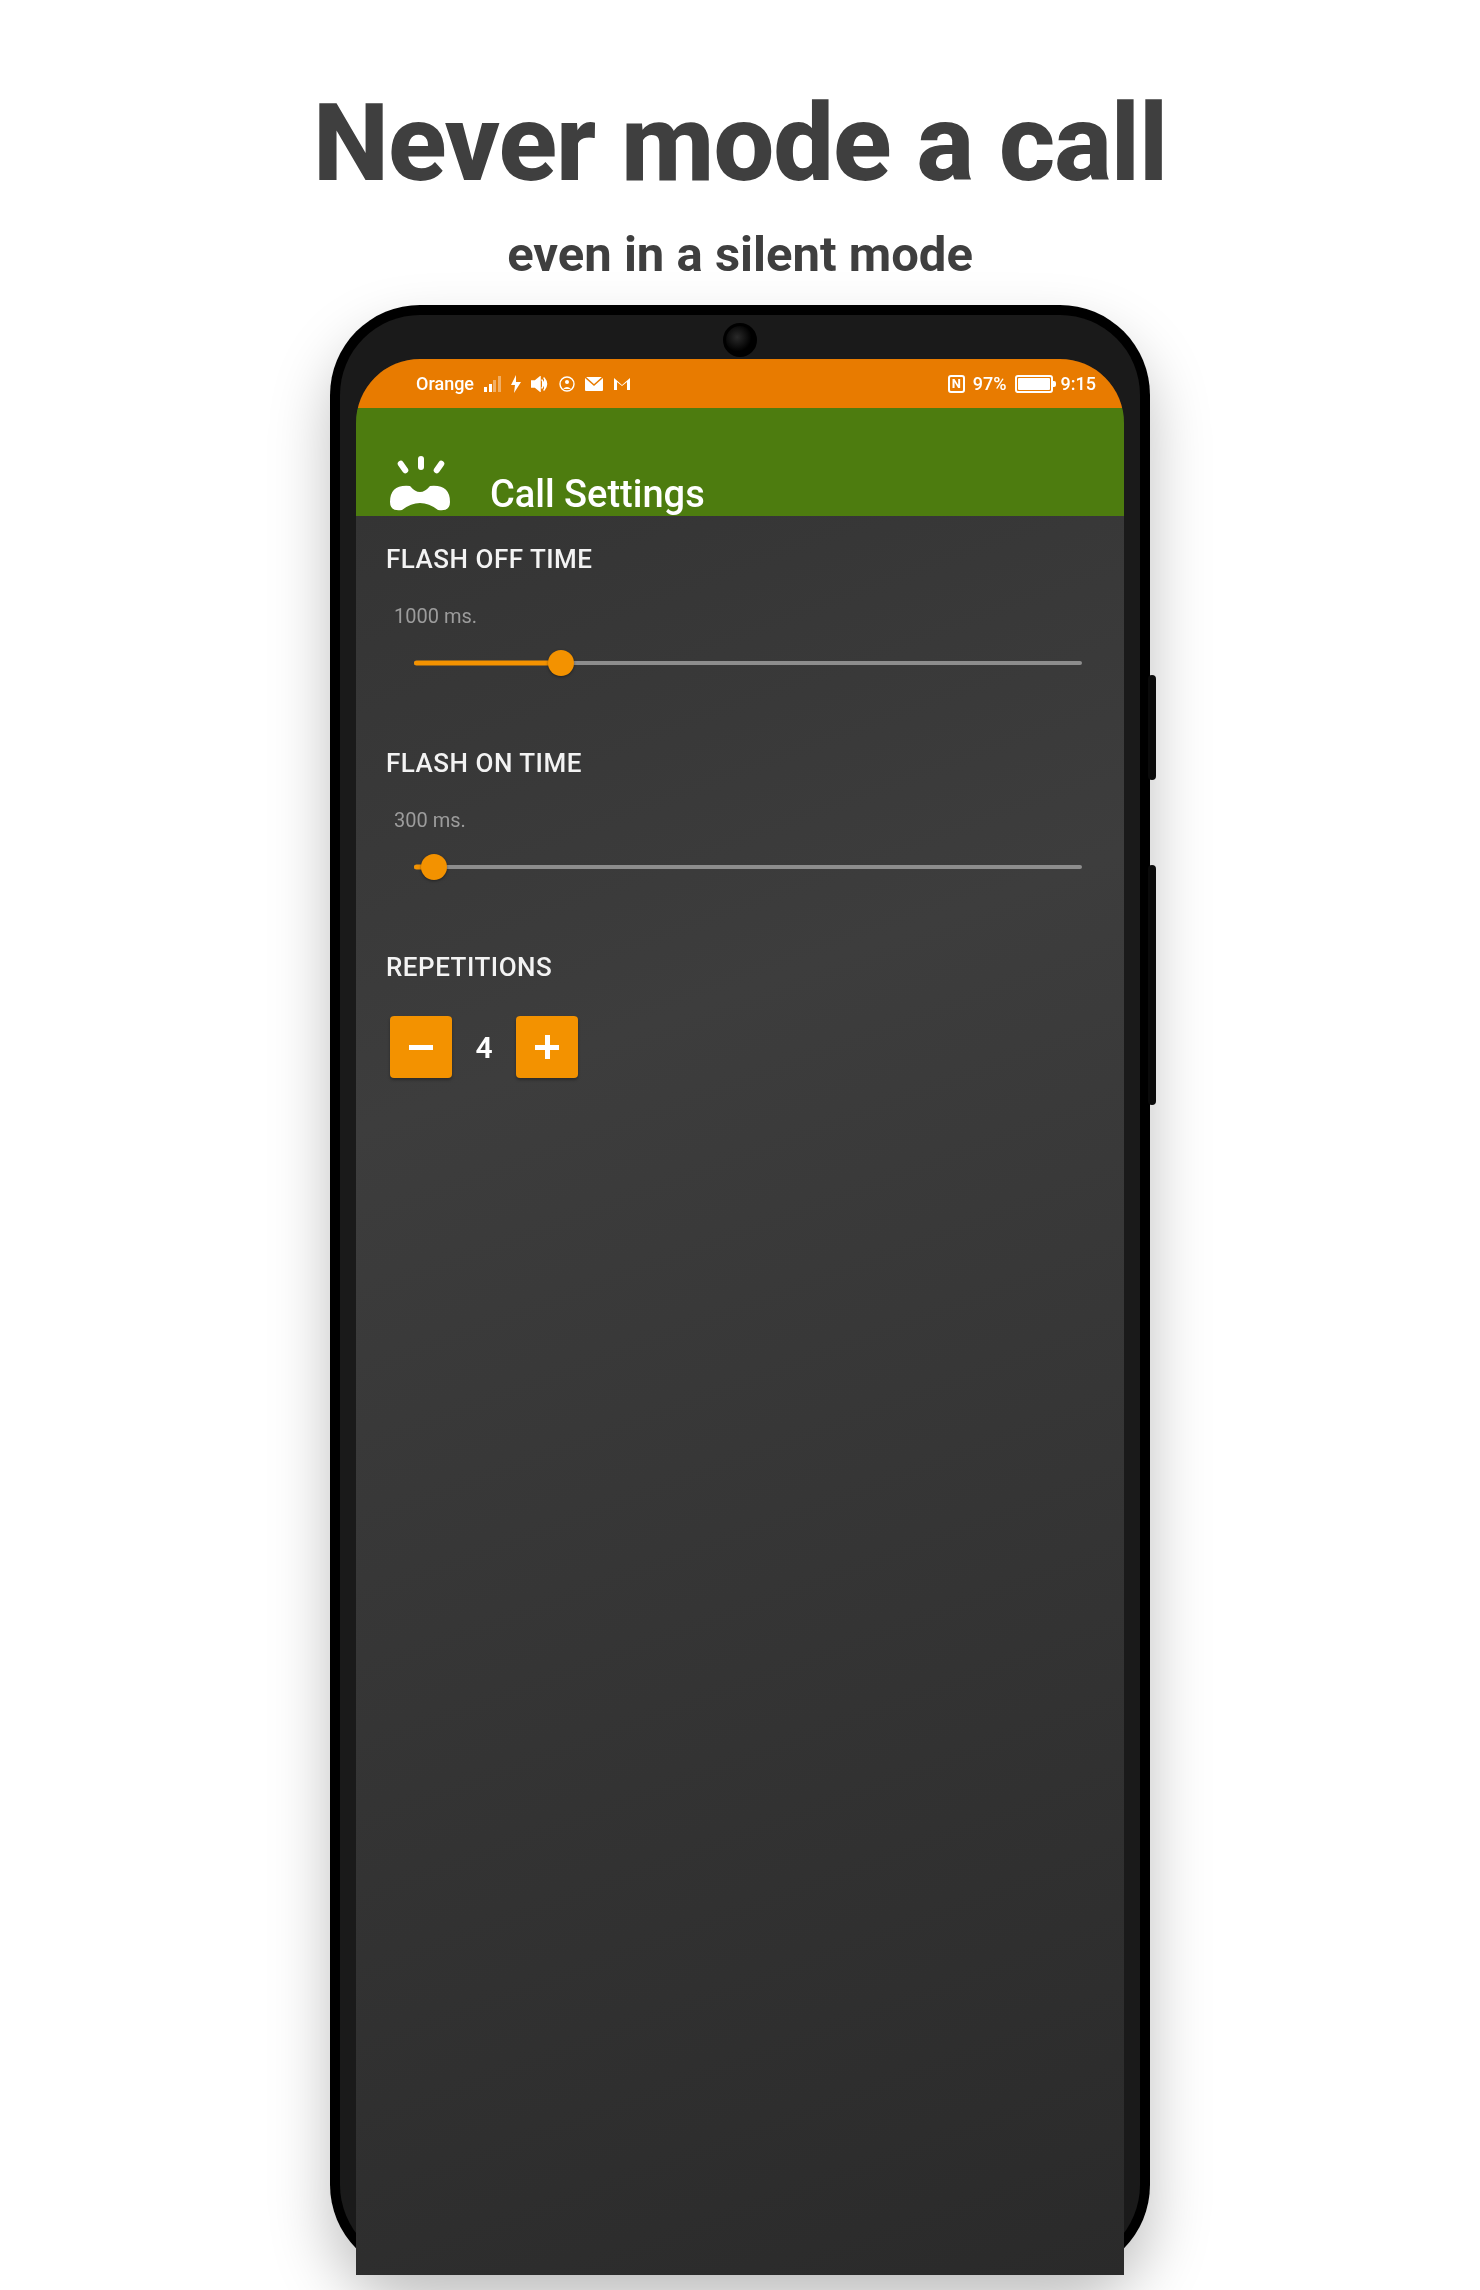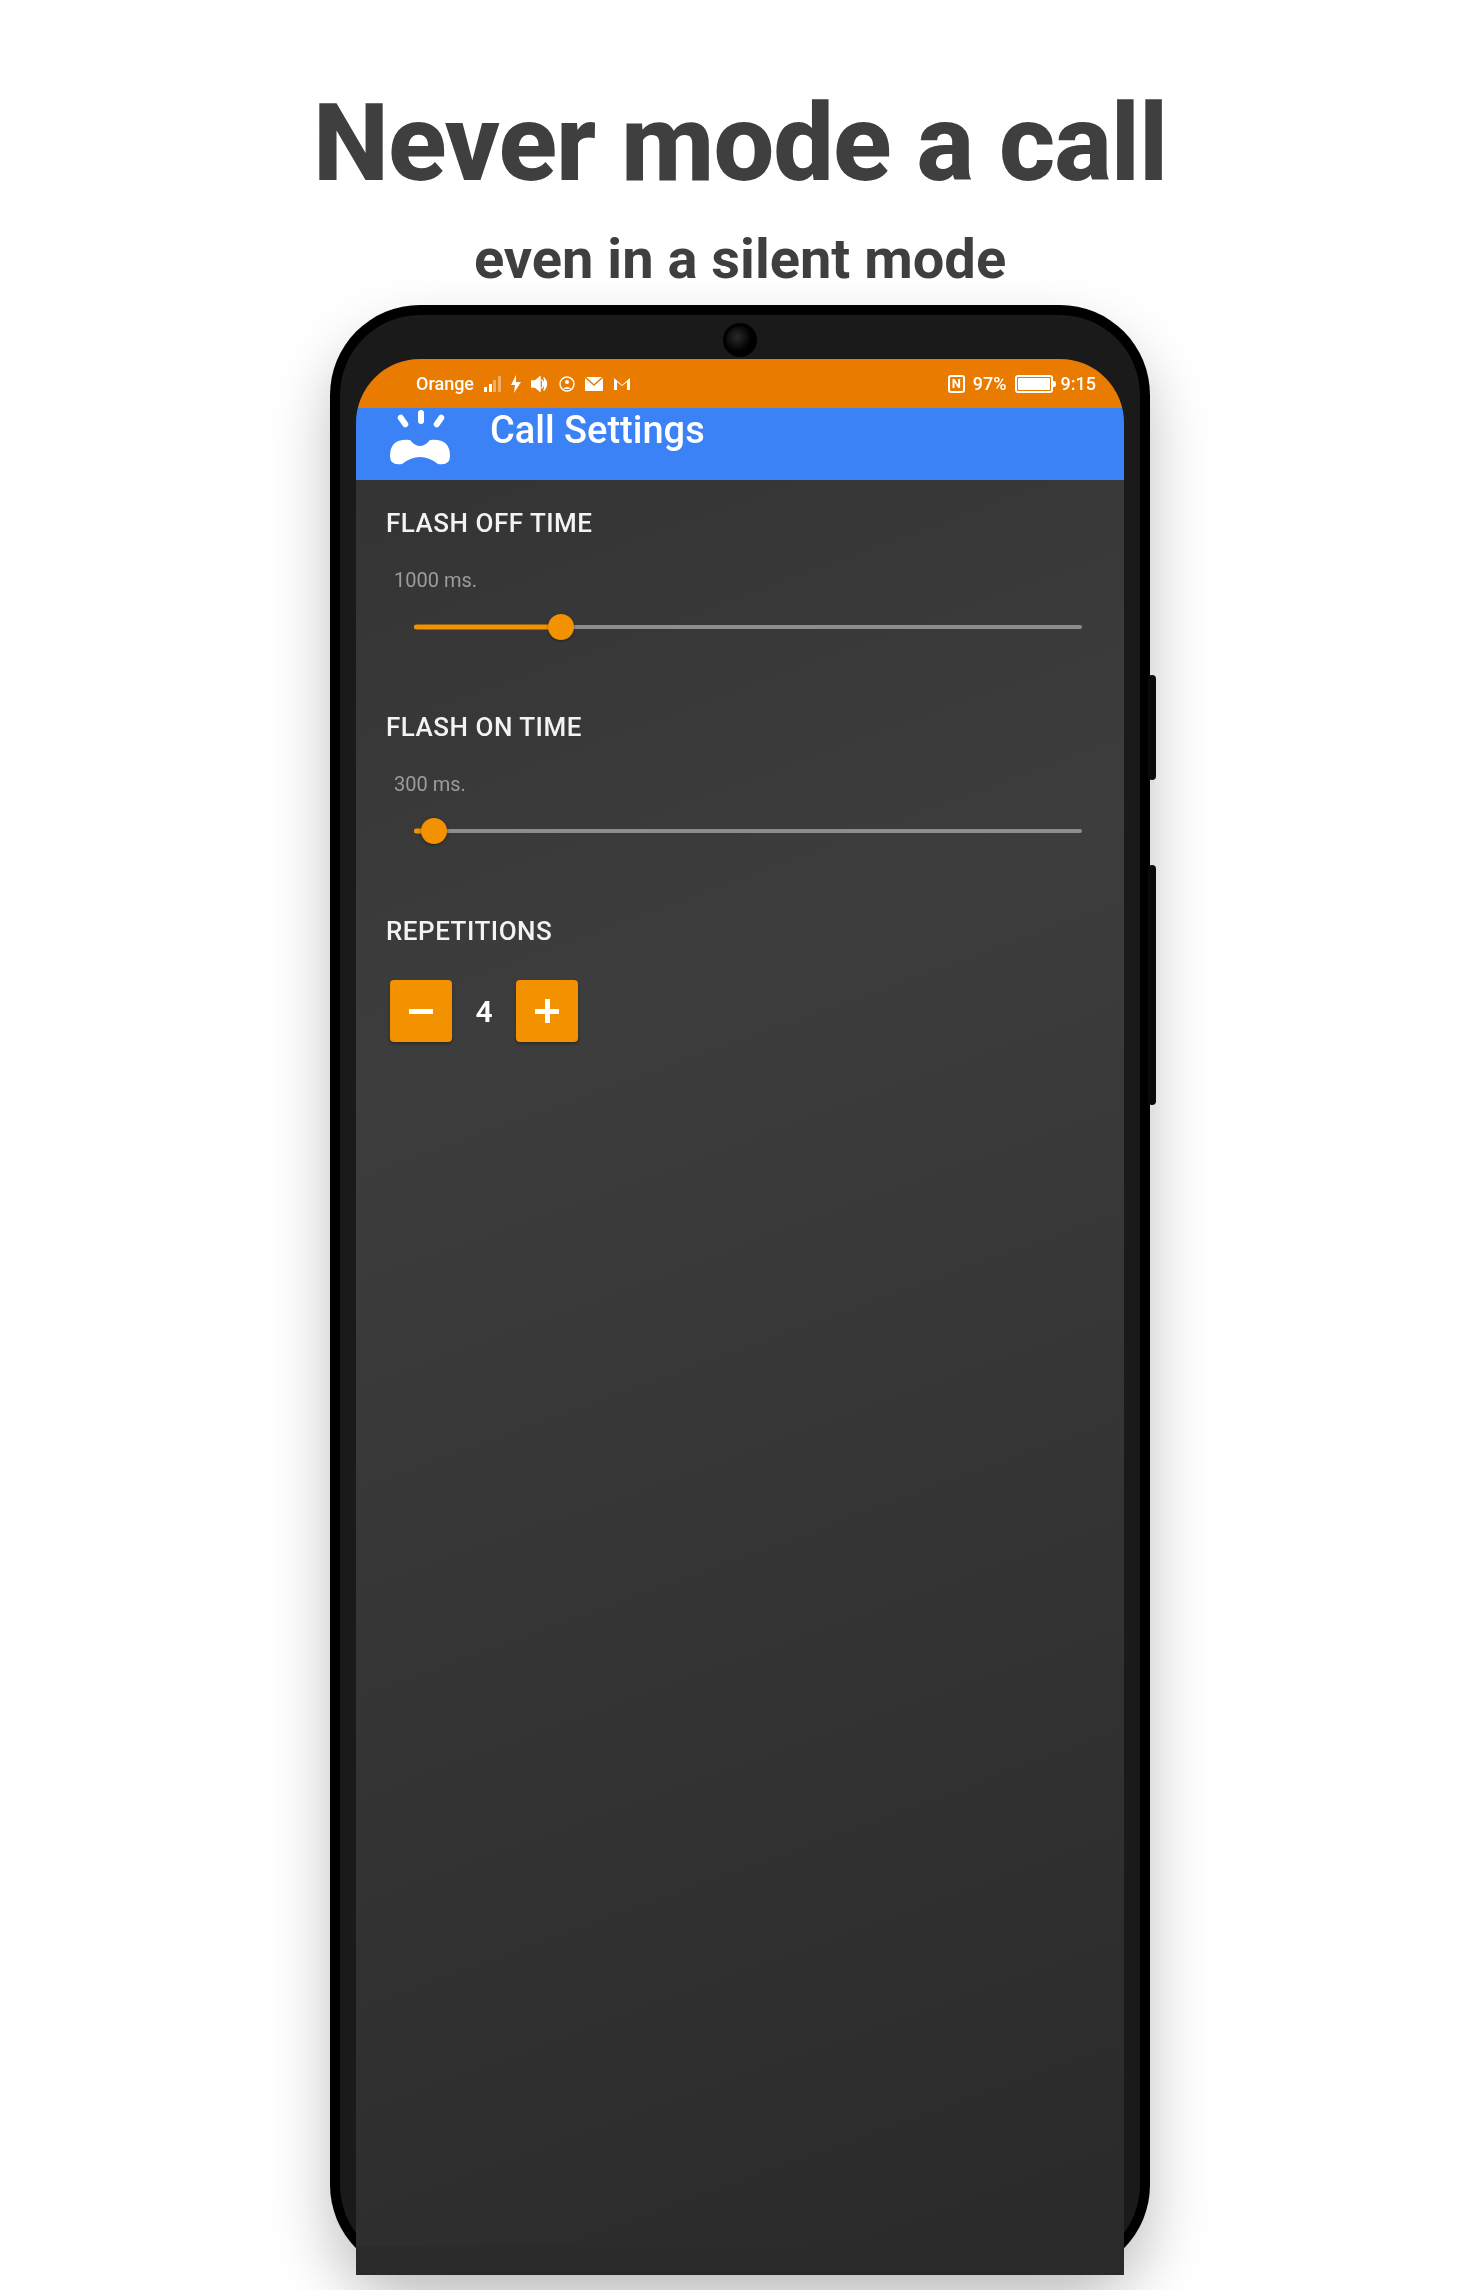--- a/index.html
+++ b/index.html
@@ -1,21 +1,21 @@
 <!DOCTYPE html>
 <html><head>
 <meta charset="utf-8">
 <style>
   * { margin: 0; padding: 0; box-sizing: border-box; }
   html, body { width: 1480px; height: 2290px; background: #ffffff; font-family: -apple-system, BlinkMacSystemFont, "Segoe UI", Roboto, Helvetica, Arial, sans-serif; }
   .page { width: 1480px; height: 2290px; position: relative; }
 
   .headline { text-align: center; padding-top: 80px; }
   .headline h1 { font-size: 108px; font-weight: 800; color: #3f3f3f; letter-spacing: -1px; }
-  .headline h2 { font-size: 56px; font-weight: 700; color: #3f3f3f; margin-top: 20px; }
+  .headline h2 { font-size: 49px; font-weight: 700; color: #3f3f3f; margin-top: 20px; }
 
   
   .phone-wrap { position: absolute; left: 50%; transform: translateX(-50%); top: 305px; width: 820px; height: 1970px; }
   .phone-shadow { position: absolute; inset: 0; border-radius: 90px; box-shadow: 0 30px 60px rgba(0,0,0,0.25); }
   .phone-outer { position: absolute; inset: 0; background: #000; border-radius: 90px; }
   .phone-inner-bezel { position: absolute; inset: 10px; background: #1a1a1a; border-radius: 80px; }
   .screen { position: absolute; left: 26px; right: 26px; top: 26px; bottom: 0; border-radius: 64px 64px 0 0; overflow: hidden; background: #2a2a2a; margin-top: 28px; }
 
   
   .side-btn-1 { position: absolute; right: -6px; top: 370px; width: 8px; height: 105px; background: #0a0a0a; border-radius: 4px; }
@@ -33,21 +33,21 @@
   .battery-icon::after { content:""; position:absolute; right:-5px; top:4px; width:3px; height:6px; background:#fff; border-radius:0 2px 2px 0;}
   .battery-fill { position:absolute; left:1px; top:1px; bottom:1px; width: 95%; background:#fff; border-radius:1px;}
   .signal-bars { display:inline-flex; align-items:flex-end; gap:1.5px; height:16px;}
   .signal-bars span{ width:3px; background:#fff; display:block;}
   .signal-bars span:nth-child(1){height:5px;}
   .signal-bars span:nth-child(2){height:8px;}
   .signal-bars span:nth-child(3){height:12px; background:rgba(255,255,255,0.4);}
   .signal-bars span:nth-child(4){height:16px; background:rgba(255,255,255,0.4);}
 
   
-  .appbar { height: 72px; background: #3b82f6; display: flex; align-items: flex-start; padding: 0 24px; gap: 30px; }
+  .appbar { height: 108px; background: #4d7c0f; display: flex; align-items: flex-end; padding: 0 24px; gap: 30px; }
   .appbar-title { color: #fff; font-size: 38px; font-weight: 500; }
 
   
   .content { background: linear-gradient(160deg, #343434 0%, #3d3d3d 30%, #2a2a2a 100%); min-height: calc(100% - 149px); padding: 28px 30px 30px 30px; }
   .section { margin-bottom: 70px; }
   .section-label { color: #f3f3f3; font-size: 26px; font-weight: 500; letter-spacing: 0.5px; margin-bottom: 30px; }
   .value-label { color: #9c9c9c; font-size: 20px; margin-left: 8px; margin-bottom: 20px; }
 
   
   .slider { position: relative; height: 30px; margin: 0 12px 0 28px; }

